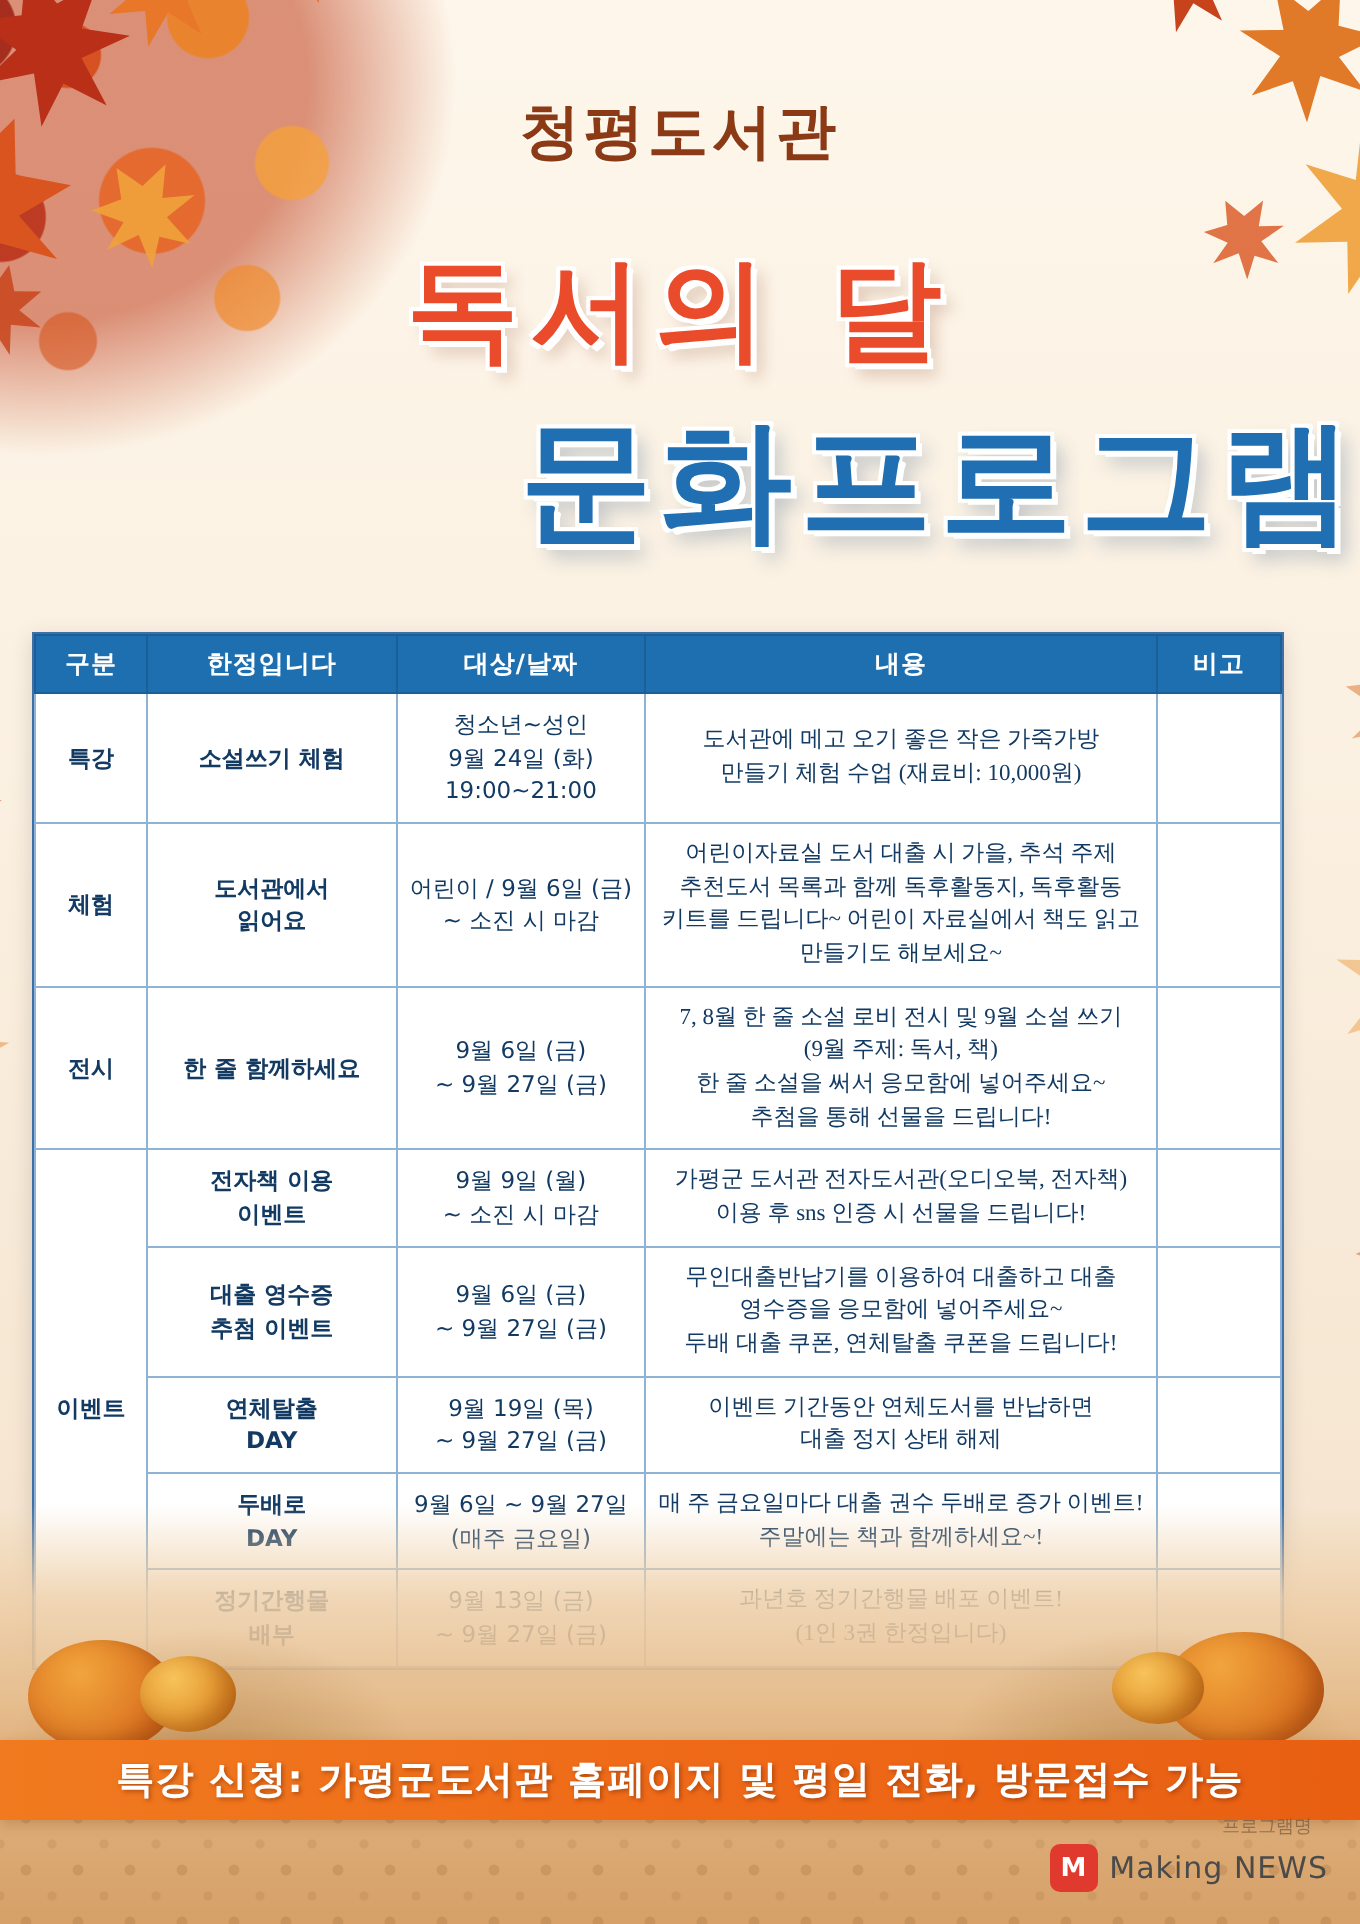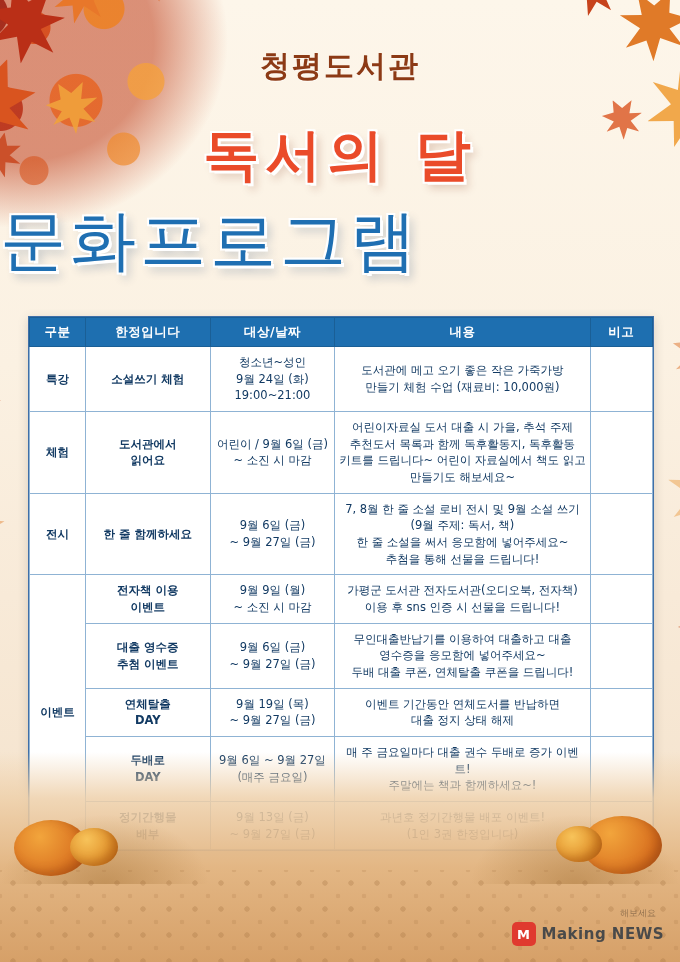--- a/index.html
+++ b/index.html
@@ -135,38 +135,38 @@
     text-shadow:
       3px 3px 0 #ffffff,
       -2px -2px 0 #ffffff,
       2px -2px 0 #ffffff,
       -2px 2px 0 #ffffff,
       5px 6px 8px rgba(120,40,10,.25);
   }
   .title-sub {
     position: absolute;
     top: 196px; left: 0; right: 0;
-    text-align: left;
+    text-align: right;
     font-size: 66px;
-    font-weight: 400;
+    font-weight: 700;
     letter-spacing: 4px;
     color: #1f6fb2;
     text-shadow:
       3px 3px 0 #ffffff,
       -2px -2px 0 #ffffff,
       2px -2px 0 #ffffff,
       -2px 2px 0 #ffffff,
       5px 6px 10px rgba(20,60,110,.3);
   }
 
   
   .table-wrap {
     position: absolute;
     top: 316px;
-    left: 28px;
+    left: 16px;
     width: 624px;
     background: #ffffff;
     border: 1px solid #3f6fa8;
     box-shadow: 0 3px 10px rgba(60,60,60,.18);
   }
   table.prog {
     width: 100%;
     border-collapse: collapse;
     table-layout: fixed;
   }
@@ -188,21 +188,21 @@
     color: #123a63;
     padding: 7px 4px;
   }
   td.cat {
     font-weight: 700;
     color: #14456f;
     font-size: 12.5px;
   }
   td.pname { font-weight: 700; color: #14456f; }
   td.target { color: #15507f; }
-  td.content { color: #15507f; text-align: center; }
+  td.content { color: #15507f; text-align: center; font-family: Liberation Serif, serif; }
   td.note { background: #ffffff; }
 
   col.c-cat { width: 9%; }
   col.c-name { width: 20%; }
   col.c-target { width: 20%; }
   col.c-content { width: 41%; }
   col.c-note { width: 10%; }
 
   
   .footer-band {
@@ -238,21 +238,21 @@
     background: #e03a2f;
     color: #fff;
     font-size: 13px;
     font-weight: 700;
     display: flex;
     align-items: center;
     justify-content: center;
   }
   .wm-text {
     font-size: 15px;
-    font-weight: 700;
+    font-weight: 400;
     color: #4a4a4a;
     letter-spacing: .5px;
   }
   .wm-small {
     position: absolute;
     right: 24px;
     bottom: 42px;
     font-size: 9px;
     color: rgba(90,70,50,.55);
   }
@@ -372,21 +372,24 @@
   <div class="bottom-scene">
     <div class="bush bush-l"></div>
     <div class="bush bush-r"></div>
     <div class="pumpkin pk1"></div>
     <div class="pumpkin pk2"></div>
     <div class="pumpkin pk3"></div>
     <div class="pumpkin pk4"></div>
     <div class="dot-field"></div>
   </div>
 
-
-  <div class="wm-small">해보세요</div>
+  <div class="footer-band">
+    <span class="footer-text">특강 신청: 가평군도서관 홈페이지 및 평일 전화, 방문접수 가능</span>
+  </div>
+
+  <div class="wm-small">프로그램명</div>
 
   <div class="watermark">
     <span class="wm-badge">M</span>
     <span class="wm-text">Making NEWS</span>
   </div>
 
 </div>
 
 </body></html>

